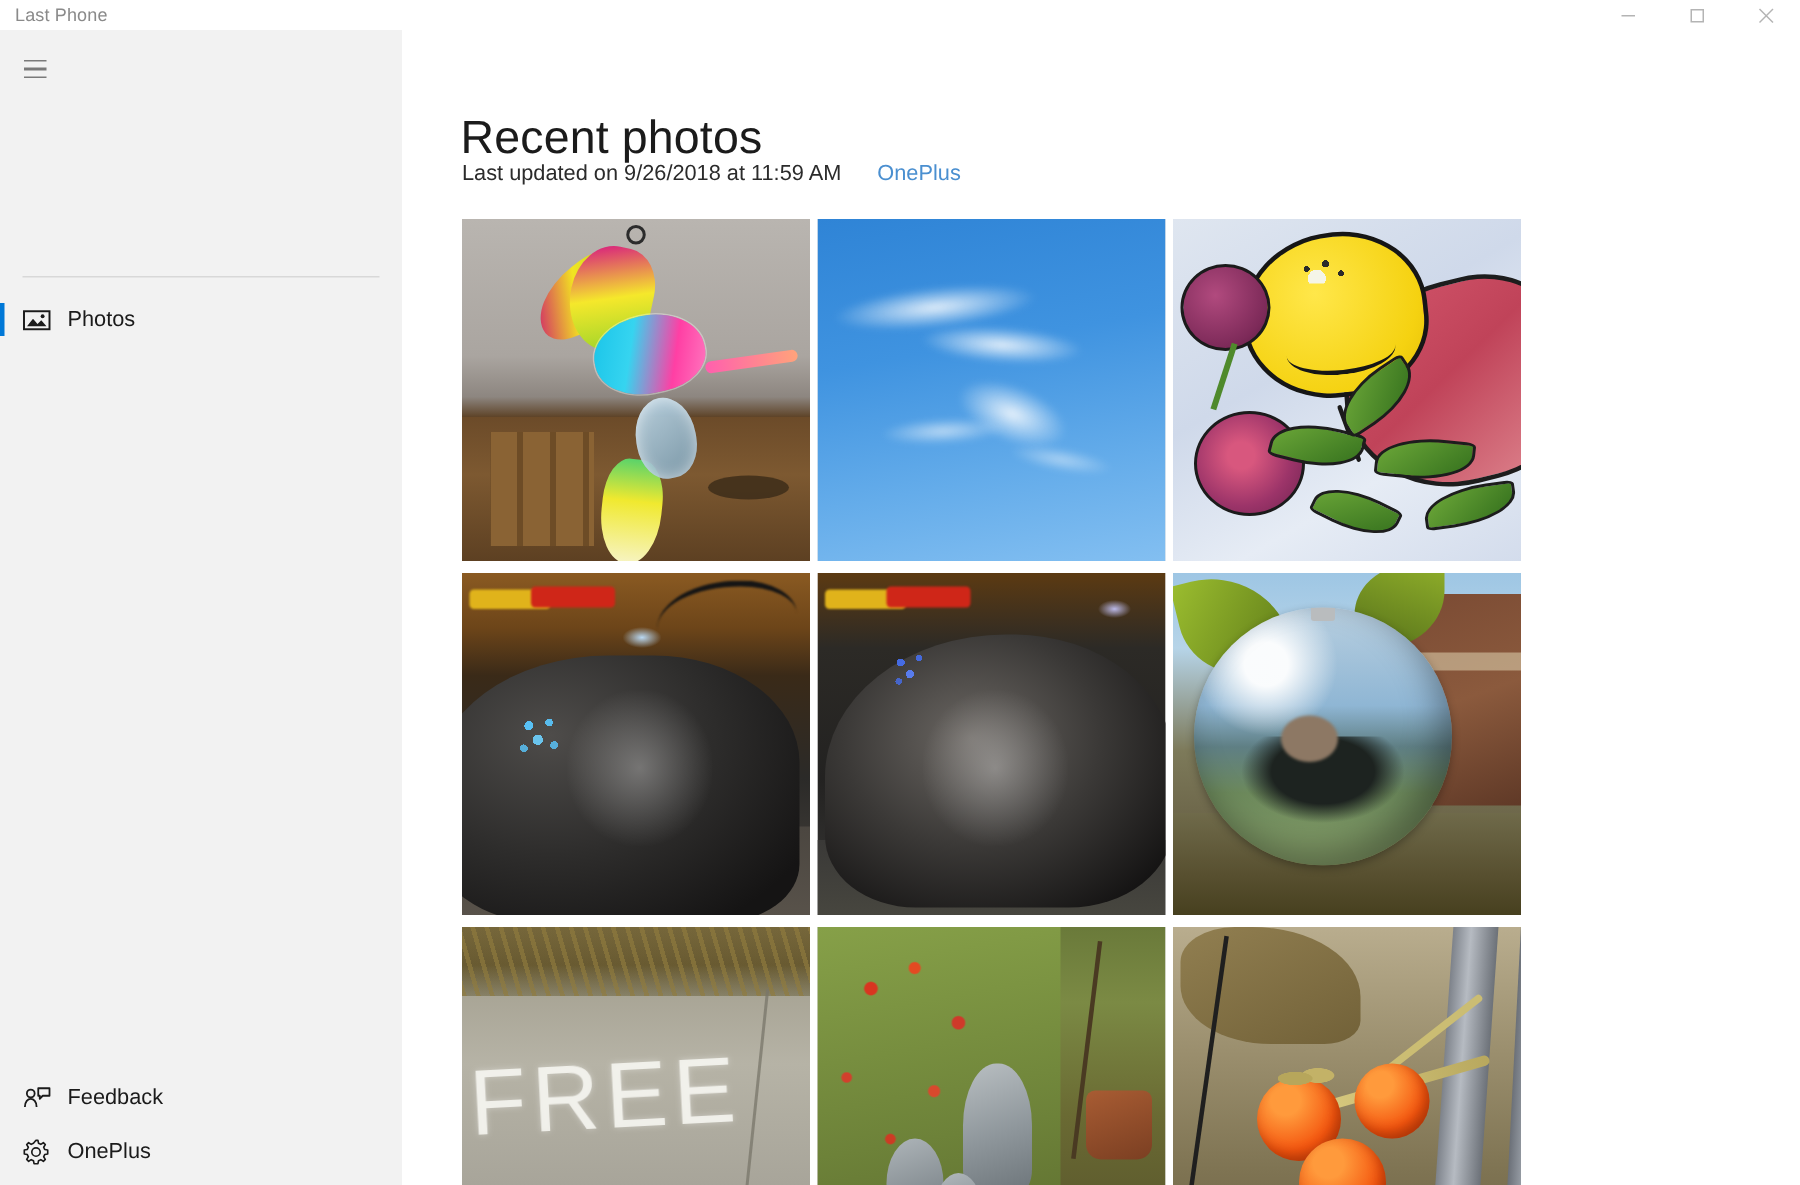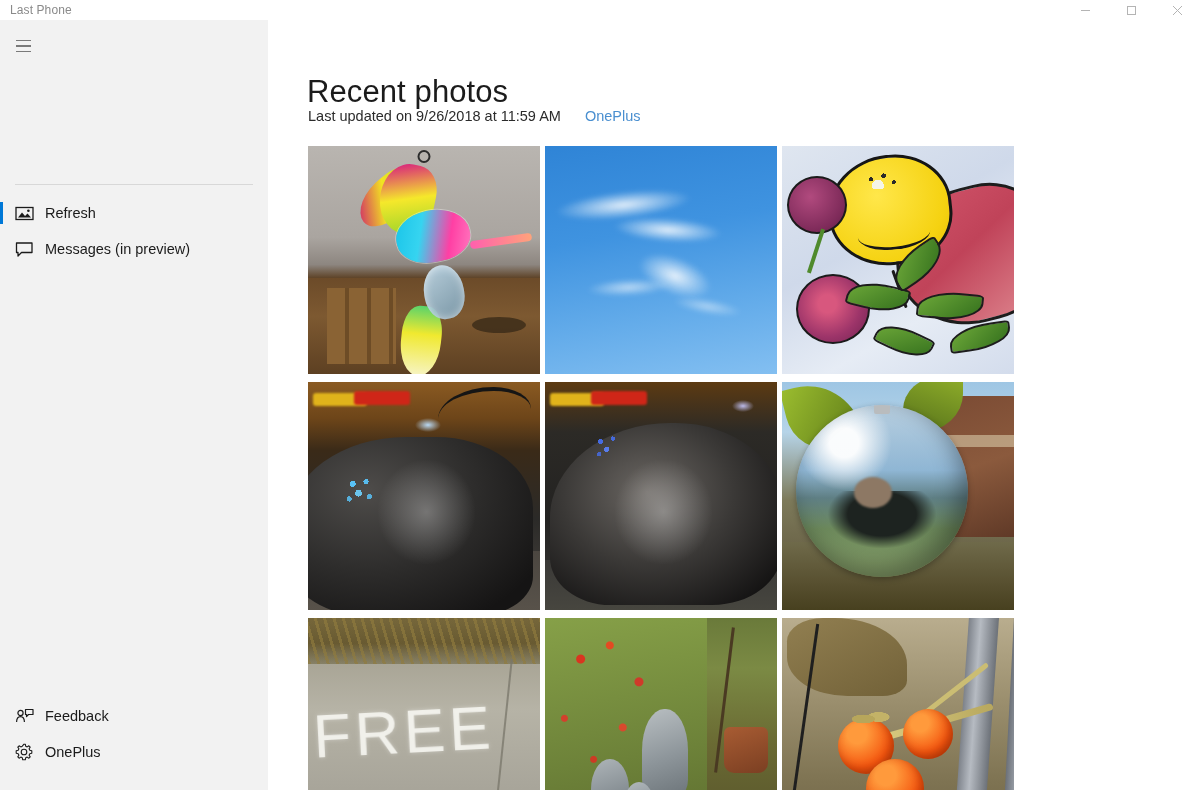--- a/index.html
+++ b/index.html
@@ -135,21 +135,21 @@
   .navicon svg { display: block; }
   .navlabel {
     font-size: 14.5px;
     color: #1b1b1b;
   }
 
   .bottomnav {
     position: absolute;
     left: 0; bottom: 0;
     width: 268px;
-    padding-bottom: 20px;
+    padding-bottom: 4px;
   }
 
   
   .main {
     position: absolute;
     left: 268px; top: 20px;
     width: 932px; height: 770px;
     background: #ffffff;
     overflow: hidden;
   }
@@ -651,32 +651,23 @@
 
       <div class="navitem selected">
         <div class="sel-bar"></div>
         <div class="navicon">
           <svg width="19" height="16" viewBox="0 0 19 16">
             <rect x="1" y="2.5" width="17" height="12" fill="none" stroke="#1b1b1b" stroke-width="1.3"></rect>
             <path d="M3 12.5 L7 7.5 L10 11 L12.5 8.5 L16 12.5 Z" fill="#1b1b1b"></path>
             <circle cx="13.4" cy="5.8" r="1.3" fill="#1b1b1b"></circle>
           </svg>
         </div>
-        <div class="navlabel">Refresh</div>
-      </div>
-
-      <div class="navitem">
-
-        <div class="navicon">
-          <svg width="19" height="17" viewBox="0 0 19 17">
-            <path d="M1.5 2 H17 V11.5 H6.5 L3 15 V11.5 H1.5 Z" fill="none" stroke="#1b1b1b" stroke-width="1.3" stroke-linejoin="round"></path>
-          </svg>
-        </div>
-        <div class="navlabel">Messages (in preview)</div>
-      </div>
+        <div class="navlabel">Photos</div>
+      </div>
+
 
     </div>
 
     <div class="bottomnav">
 
       <div class="navitem">
         <div class="navicon">
           <svg width="19" height="17" viewBox="0 0 19 17">
             <circle cx="5.5" cy="5" r="2.6" fill="none" stroke="#1b1b1b" stroke-width="1.2"></circle>
             <path d="M1.6 14 C1.6 10.4 3.6 8.6 5.5 8.6 C7.4 8.6 9.4 10.4 9.4 14" fill="none" stroke="#1b1b1b" stroke-width="1.2"></path>

